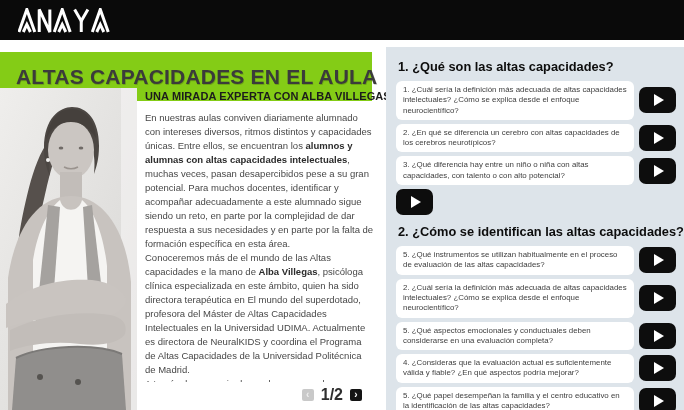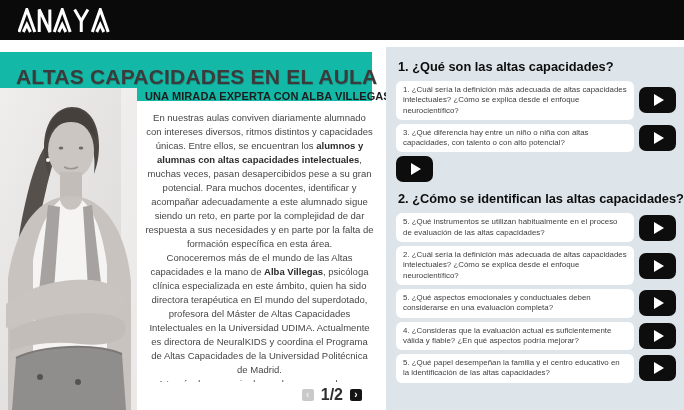--- a/index.html
+++ b/index.html
@@ -11,21 +11,21 @@
   
   .header-bar{
     position:absolute;left:0;top:0;width:684px;height:40px;
     background:#0a0a0a;display:flex;align-items:center;
     padding-left:18px;box-sizing:border-box;
   }
   .logo-svg{display:block;}
   
   .title-bar{
     position:absolute;left:0;top:52px;width:372px;height:49px;
-    background:#14b8a6;display:flex;align-items:center;
+    background:#84cc16;display:flex;align-items:center;
     padding-left:16px;box-sizing:border-box;
   }
   .title-bar h1{
     margin:0;font-size:21px;font-weight:bold;color:#3b3b3b;
     letter-spacing:0.2px;white-space:nowrap;
     text-shadow:0.6px 0.6px 0 rgba(0,0,0,0.18);
   }
   
   .photo{
     position:absolute;left:0;top:88px;width:137px;height:322px;overflow:hidden;
@@ -33,21 +33,21 @@
   .photo svg{display:block;width:100%;height:100%;}
   
   .left-col{
     position:absolute;left:145px;top:88px;width:229px;height:322px;
     display:flex;flex-direction:column;box-sizing:border-box;
   }
   .about-heading{
     font-size:11px;font-weight:bold;color:#1c1c1c;margin:2px 0 9px 0;
     white-space:nowrap;letter-spacing:0.1px;
   }
-  .about-text{flex:1;overflow:hidden;text-align:center;}
+  .about-text{flex:1;overflow:hidden;}
   .about-text p{margin:0;font-size:9.5px;line-height:14px;color:#474747;}
   .about-text b{color:#2c2c2c;}
   .pagination{
     display:flex;align-items:center;justify-content:flex-end;
     gap:7px;padding:4px 12px 6px 0;
   }
   .page-btn{
     width:12px;height:12px;border:none;border-radius:2px;padding:0;
     display:flex;align-items:center;justify-content:center;
     font-size:10px;line-height:1;cursor:pointer;font-family:inherit;font-weight:bold;
@@ -172,20 +172,26 @@
 
 <div class="right-panel">
     <div class="section-heading">1. ¿Qué son las altas capacidades?</div>
     <div class="q-row">
       <div class="q-card">1. ¿Cuál sería la definición más adecuada de altas capacidades intelectuales? ¿Cómo se explica desde el enfoque neurocientífico?</div>
       <button class="play-btn">
         <span class="play-icon"></span>
       </button>
     </div>
     <div class="q-row">
+      <div class="q-card">2. ¿En qué se diferencia un cerebro con altas capacidades de los cerebros neurotípicos?</div>
+      <button class="play-btn">
+        <span class="play-icon"></span>
+      </button>
+    </div>
+    <div class="q-row">
       <div class="q-card">3. ¿Qué diferencia hay entre un niño o niña con altas capacidades, con talento o con alto potencial?</div>
       <button class="play-btn">
         <span class="play-icon"></span>
       </button>
     </div>
     <div class="q-row">
       <button class="play-btn">
         <span class="play-icon"></span>
       </button>
     </div>

